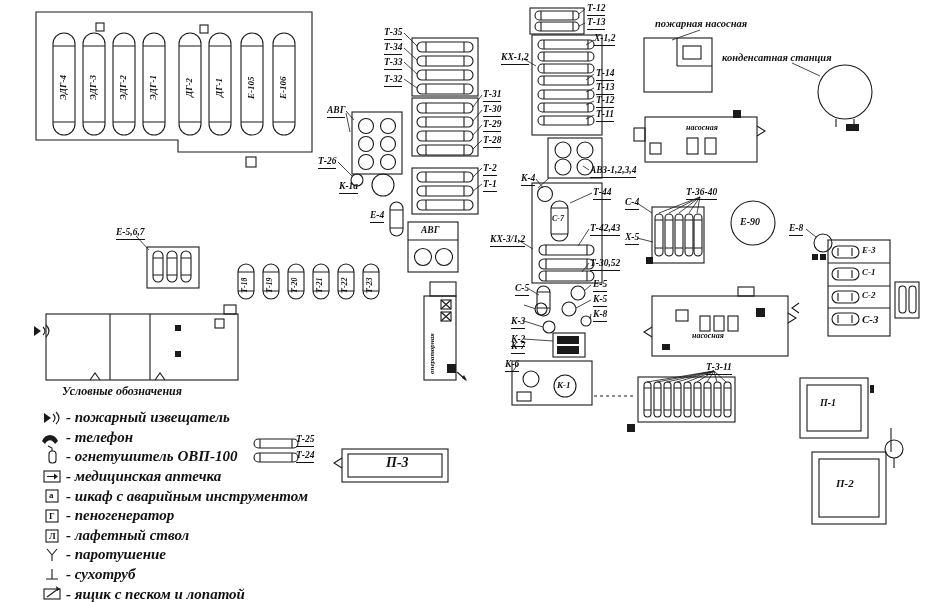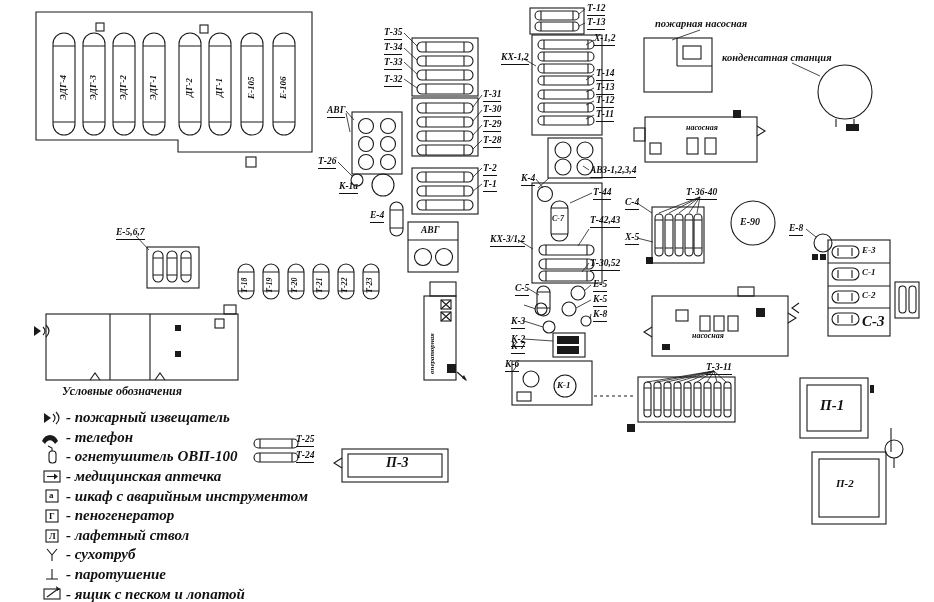--- a/index.html
+++ b/index.html
@@ -372,44 +372,44 @@
       <div class="lbl u" style="left: 596px; top: 83px;">Т-13</div>
       <div class="lbl u" style="left: 596px; top: 96px;">Т-12</div>
       <div class="lbl u" style="left: 596px; top: 110px;">Т-11</div>
       <div class="lbl u" style="left: 590px; top: 166px;">АВЗ-1,2,3,4</div>
       <div class="lbl" style="left: 655px; top: 19px; font-size: 10.5px;">пожарная насосная</div>
       <div class="lbl" style="left: 722px; top: 53px; font-size: 10.5px;">конденсатная станция</div>
       <div class="lbl" style="left: 686px; top: 124px; font-size: 8px;">насосная</div>
       <div class="lbl u" style="left: 521px; top: 174px;">К-4</div>
       <div class="lbl u" style="left: 593px; top: 188px;">Т-44</div>
       <div class="lbl" style="left: 552px; top: 215px; font-size: 8px;">С-7</div>
-      <div class="lbl u" style="left: 590px; top: 216px;">Т-42,43</div>
+      <div class="lbl u" style="left: 590px; top: 224px;">Т-42,43</div>
       <div class="lbl u" style="left: 490px; top: 235px;">КХ-3/1,2</div>
       <div class="lbl u" style="left: 590px; top: 259px;">Т-30,52</div>
       <div class="lbl u" style="left: 515px; top: 284px;">С-5</div>
       <div class="lbl u" style="left: 593px; top: 280px;">Е-5</div>
       <div class="lbl u" style="left: 511px; top: 301px; margin-top: 41px;">К-7</div>
       <div class="lbl u" style="left: 593px; top: 295px;">К-5</div>
       <div class="lbl u" style="left: 593px; top: 310px;">К-8</div>
       <div class="lbl u" style="left: 511px; top: 317px;">К-3</div>
       <div class="lbl u" style="left: 511px; top: 335px;">К-2</div>
       <div class="lbl u" style="left: 505px; top: 360px;">К-6</div>
       <div class="lbl" style="left: 557px; top: 381px; font-size: 9px;">К-1</div>
       <div class="lbl u" style="left: 625px; top: 198px;">С-4</div>
       <div class="lbl u" style="left: 625px; top: 233px;">Х-5</div>
       <div class="lbl u" style="left: 686px; top: 188px;">Т-36-40</div>
       <div class="lbl" style="left: 740px; top: 217px; font-size: 10px;">Е-90</div>
       <div class="lbl u" style="left: 789px; top: 224px;">Е-8</div>
       <div class="lbl" style="left: 862px; top: 246px; font-size: 9px;">Е-3</div>
       <div class="lbl" style="left: 862px; top: 268px; font-size: 9px;">С-1</div>
       <div class="lbl" style="left: 862px; top: 291px; font-size: 9px;">С-2</div>
-      <div class="lbl" style="left: 862px; top: 314px; font-size: 15px;">С-3</div>
+      <div class="lbl" style="left: 862px; top: 314px; font-size: 11px;">С-3</div>
       <div class="lbl" style="left: 692px; top: 332px; font-size: 8px;">насосная</div>
       <div class="lbl u" style="left: 706px; top: 363px; font-style: italic;">Т-3-11</div>
-      <div class="lbl" style="left: 820px; top: 398px; font-size: 15px;">П-1</div>
+      <div class="lbl" style="left: 820px; top: 398px; font-size: 10px;">П-1</div>
       <div class="lbl" style="left: 836px; top: 478px; font-size: 11px;">П-2</div>
       <div class="lbl" style="left: 386px; top: 456px; font-size: 14px;">П-3</div>
       <div class="lbl u" style="left: 296px; top: 435px;">Т-25</div>
       <div class="lbl u" style="left: 296px; top: 451px;">Т-24</div>
       <div class="lbl u" style="left: 116px; top: 228px;">Е-5,6,7</div>
       <div class="lbl" style="left: 241px; top: 293px; font-size: 8px; transform: rotate(-90deg); transform-origin: left top;">Т-18</div>
       <div class="lbl" style="left: 266px; top: 293px; font-size: 8px; transform: rotate(-90deg); transform-origin: left top;">Т-19</div>
       <div class="lbl" style="left: 291px; top: 293px; font-size: 8px; transform: rotate(-90deg); transform-origin: left top;">Т-20</div>
       <div class="lbl" style="left: 316px; top: 293px; font-size: 8px; transform: rotate(-90deg); transform-origin: left top;">Т-21</div>
       <div class="lbl" style="left: 341px; top: 293px; font-size: 8px; transform: rotate(-90deg); transform-origin: left top;">Т-22</div>
@@ -422,18 +422,18 @@
 
 <div class="legend-heading">Условные обозначения</div>
 <div class="legend">
       <div class="legend-row">- пожарный извещатель</div>
       <div class="legend-row">- телефон</div>
       <div class="legend-row">- огнетушитель ОВП-100</div>
       <div class="legend-row">- медицинская аптечка</div>
       <div class="legend-row">- шкаф с аварийным инструментом</div>
       <div class="legend-row">- пеногенератор</div>
       <div class="legend-row">- лафетный ствол</div>
+      <div class="legend-row">- паротушение</div>
       <div class="legend-row">- сухотруб</div>
-      <div class="legend-row">- паротушение</div>
       <div class="legend-row">- ящик с песком и лопатой</div>
     </div>
 
 </div>
 
 </body></html>

